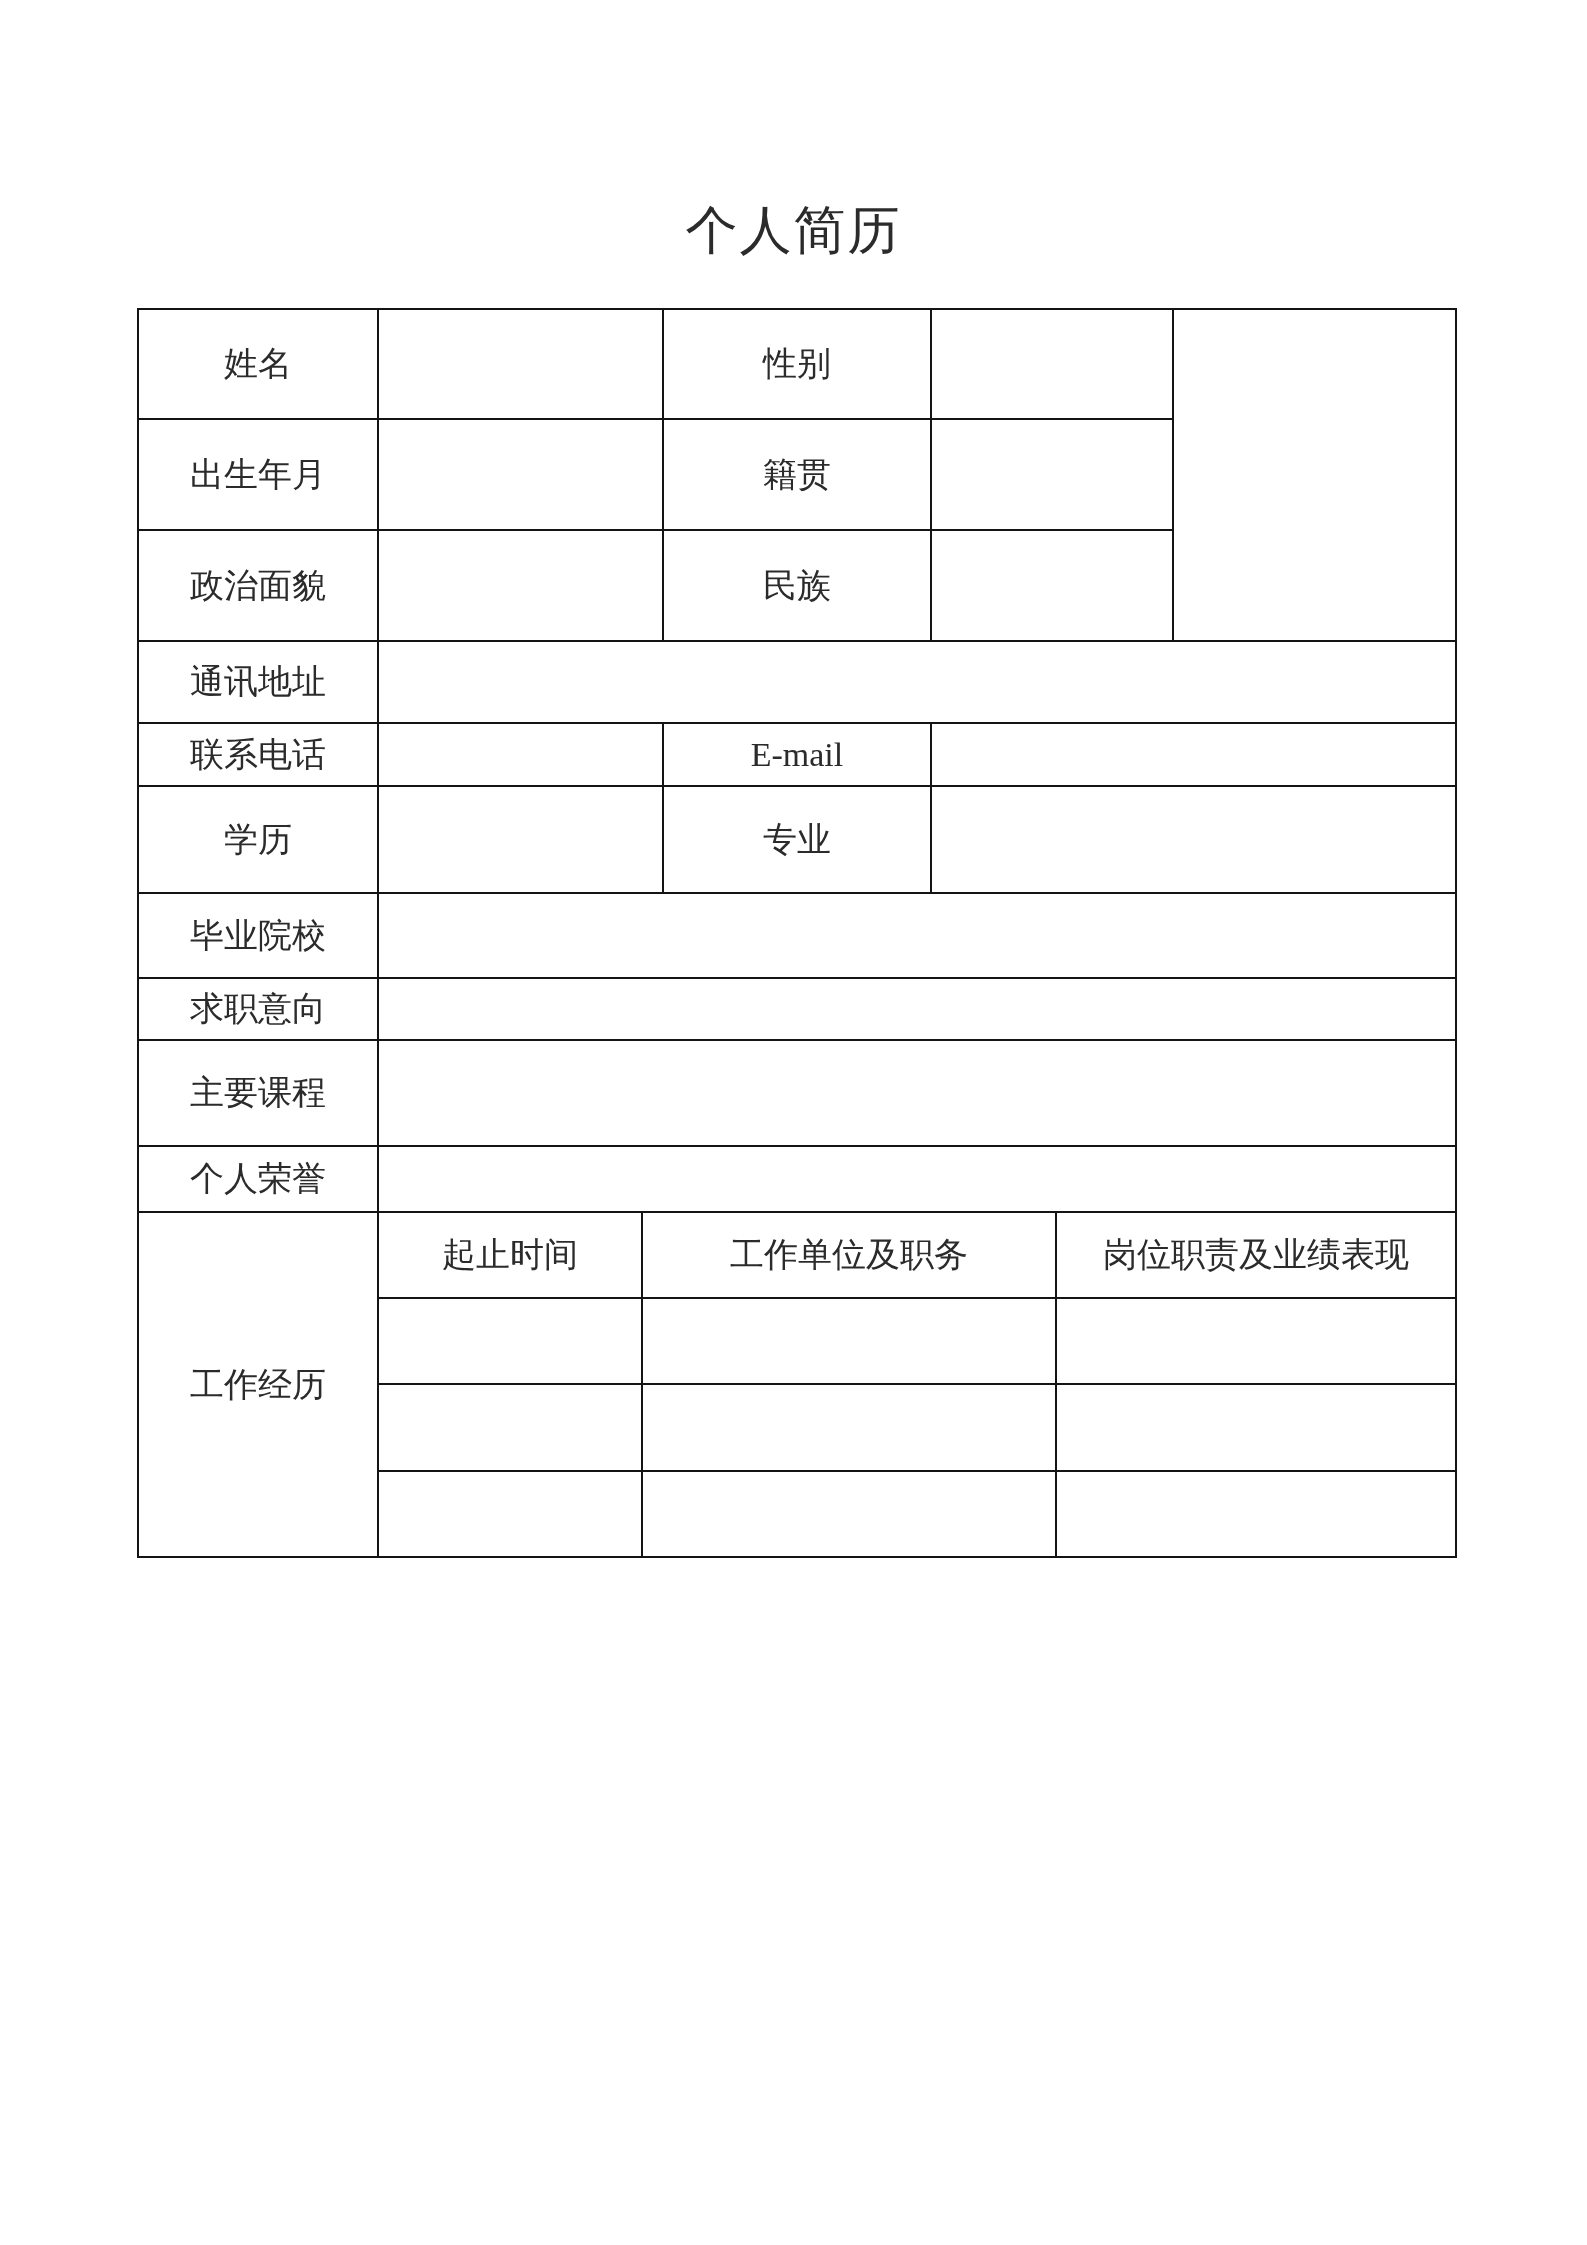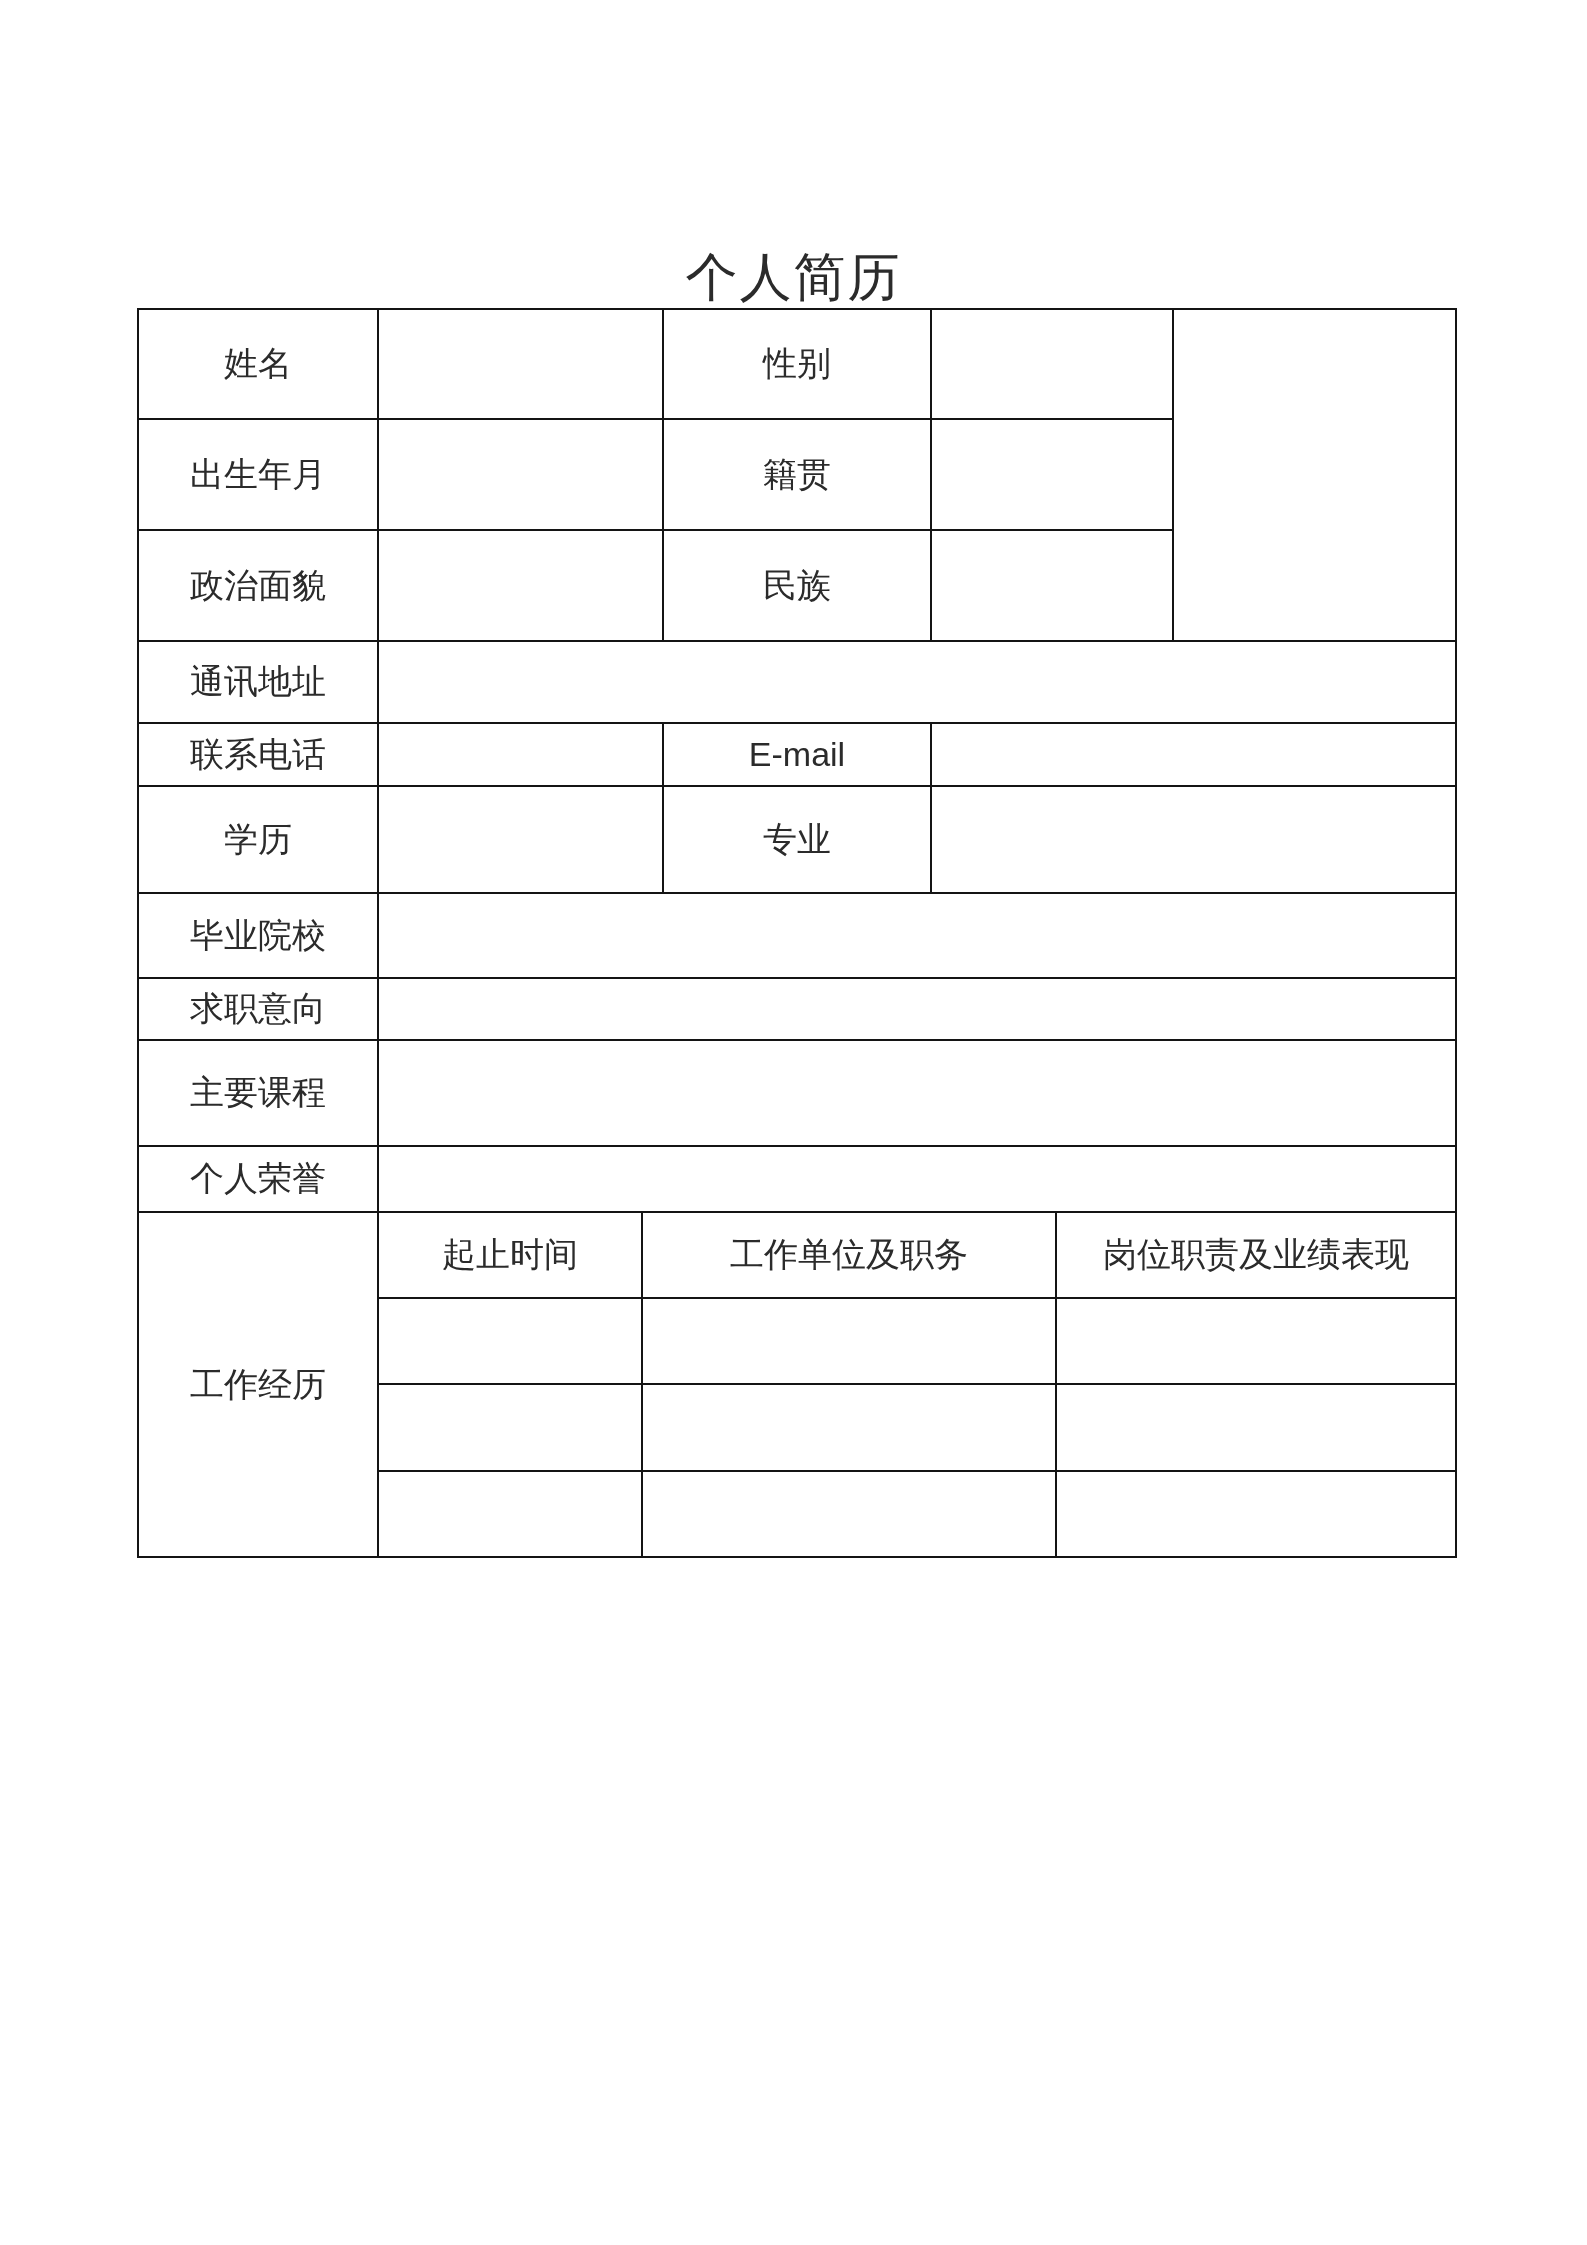--- a/index.html
+++ b/index.html
@@ -25,21 +25,20 @@
     position: absolute;
     top: 198px;
     left: 0;
     width: 1587px;
     text-align: center;
     font-size: 52px;
     line-height: 64px;
     font-weight: 400;
     color: #2b2b2b;
     letter-spacing: 2px;
-    margin-top: 47px;
   }
   .resume {
     position: absolute;
     left: 137px;
     top: 308px;
     width: 1318px;
   }
   table.sec {
     border-collapse: collapse;
     table-layout: fixed;
@@ -51,20 +50,21 @@
   td {
     border: 2px solid #141414;
     padding: 0;
     margin: 0;
     text-align: center;
     vertical-align: middle;
     font-size: 34px;
     color: #2b2b2b;
     overflow: hidden;
     font-weight: 400;
+    font-family: Liberation Serif, serif;
   }
   td.blank {
     background: #ffffff;
   }
 </style>
 </head>
 <body>
 
 <div class="page">
 

